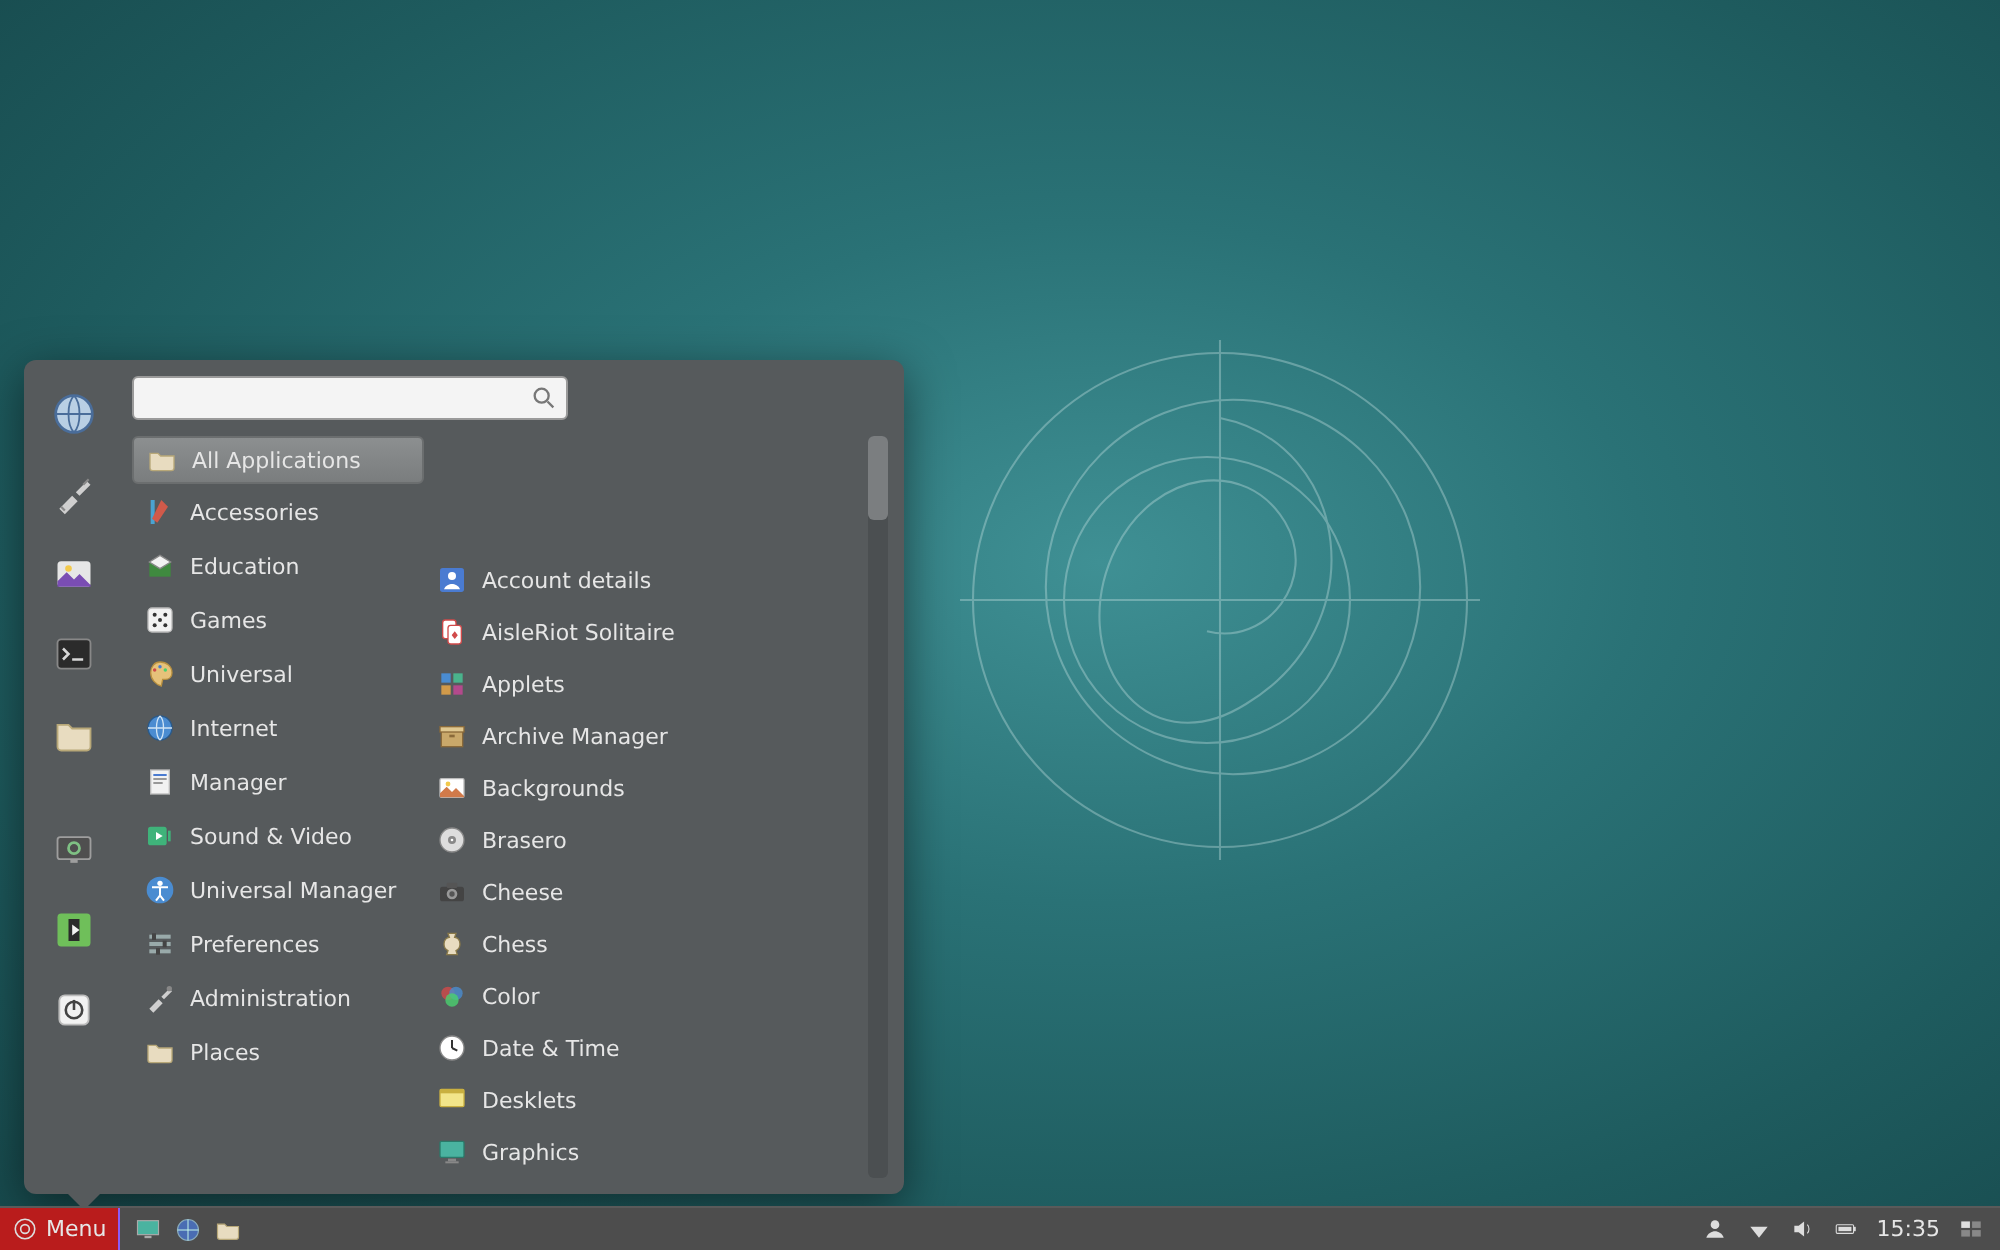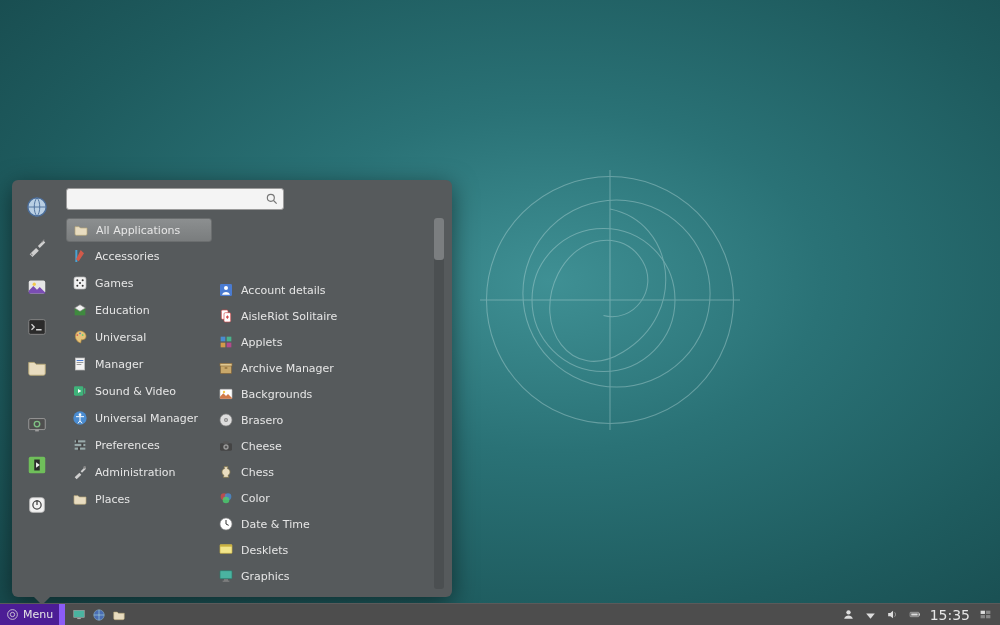--- a/index.html
+++ b/index.html
@@ -31,43 +31,43 @@
   border-top: 1px solid #5a5a5a;
   display: flex;
   align-items: center;
   color: #e6e6e6;
   font-size: 11px;
 }
 .panel .menu-btn {
   display: flex; align-items: center; gap: 4px;
   padding: 0 6px;
   height: 100%;
-  background: #4c1d95;
-  border-right: 6px solid #8b5cf6;
+  background: #b91c1c;
+  border-right: 1px solid #8b5cf6;
   cursor: pointer;
 }
 .panel-icons {
   display: flex; align-items: center; gap: 4px;
   padding: 0 6px;
   height: 100%;
 }
 .panel-icons .ticon {
   width: 16px; height: 16px;
   display: flex; align-items: center; justify-content: center;
   font-size: 12px;
   color: #ddd;
   cursor: pointer;
 }
 .panel .spacer { flex: 1; }
 .tray {
   display: flex; align-items: center; gap: 8px;
   padding: 0 8px;
   height: 100%;
 }
-.tray span { font-size: 14px; color: #e6e6e6; }
+.tray span { font-size: 11px; color: #e6e6e6; }
 .tray .tray-icon { width: 14px; height: 14px; color: #e6e6e6; display: flex; align-items: center; justify-content: center; cursor: pointer; }
 
 
 .menu {
   position: absolute;
   left: 12px; bottom: 28px;
   width: 440px; height: 417px;
   background: #565a5c;
   border-radius: 6px;
   box-shadow: 0 6px 24px rgba(0,0,0,0.5);
@@ -278,49 +278,58 @@
                 <svg viewBox="0 0 24 24">
                   <rect x="5" y="3" width="3" height="18" fill="#4aa3d1"></rect>
                   <path d="M13 3l5 5-8 12-4-3z" fill="#d15a4a"></path>
                 </svg>
               </span>
             <span class="label">Accessories</span>
           </div>
           <div class="row">
             <span class="ic">
                 <svg viewBox="0 0 24 24">
+                  <rect x="4" y="9" width="16" height="11" fill="#3f8a3f"></rect>
+                  <path d="M4 9l8-5 8 5-8 5z" fill="#f2f2f2" stroke="#888"></path>
+                </svg>
+              </span>
+            <span class="label">Education</span>
+          </div>
+          <div class="row">
+            <span class="ic">
+                <svg viewBox="0 0 24 24">
                   <rect x="3" y="3" width="18" height="18" rx="3" fill="#f2f2f2" stroke="#bbb"></rect>
                   <circle cx="8" cy="8" r="1.5" fill="#333"></circle>
                   <circle cx="16" cy="8" r="1.5" fill="#333"></circle>
                   <circle cx="12" cy="12" r="1.5" fill="#333"></circle>
                   <circle cx="8" cy="16" r="1.5" fill="#333"></circle>
                   <circle cx="16" cy="16" r="1.5" fill="#333"></circle>
                 </svg>
               </span>
             <span class="label">Games</span>
           </div>
           <div class="row">
             <span class="ic">
                 <svg viewBox="0 0 24 24">
-                  <rect x="4" y="9" width="16" height="11" fill="#3f8a3f"></rect>
-                  <path d="M4 9l8-5 8 5-8 5z" fill="#f2f2f2" stroke="#888"></path>
-                </svg>
-              </span>
-            <span class="label">Education</span>
-          </div>
-          <div class="row">
-            <span class="ic">
-                <svg viewBox="0 0 24 24">
                   <path d="M12 3c5 0 9 3.5 9 8 0 3-2 5-5 5h-2l-1 5c-4-1-8-5-8-10 0-4.5 3-8 7-8z" fill="#e6c27a" stroke="#b89040"></path>
                   <circle cx="8" cy="9" r="1.3" fill="#d14a4a"></circle>
                   <circle cx="12" cy="6.5" r="1.3" fill="#4a7bd1"></circle>
                   <circle cx="16" cy="9" r="1.3" fill="#4ad16f"></circle>
                 </svg>
               </span>
             <span class="label">Universal</span>
+          </div>
+          <div class="row">
+            <span class="ic">
+                <svg viewBox="0 0 24 24">
+                  <circle cx="12" cy="12" r="9" fill="#4a8cd1" stroke="#2a5a8a"></circle>
+                  <path d="M3 12h18M12 3c3.5 3 3.5 15 0 18M12 3c-3.5 3-3.5 15 0 18" stroke="#cfe4f5" stroke-width="1" fill="none"></path>
+                </svg>
+              </span>
+            <span class="label">Internet</span>
           </div>
           <div class="row">
             <span class="ic">
                 <svg viewBox="0 0 24 24">
                   <rect x="5" y="3" width="14" height="18" fill="#f2f2f2" stroke="#bbb"></rect>
                   <rect x="7" y="6" width="10" height="1.5" fill="#4a7bd1"></rect>
                   <rect x="7" y="9" width="10" height="1.5" fill="#999"></rect>
                   <rect x="7" y="12" width="7" height="1.5" fill="#999"></rect>
                 </svg>
               </span>

